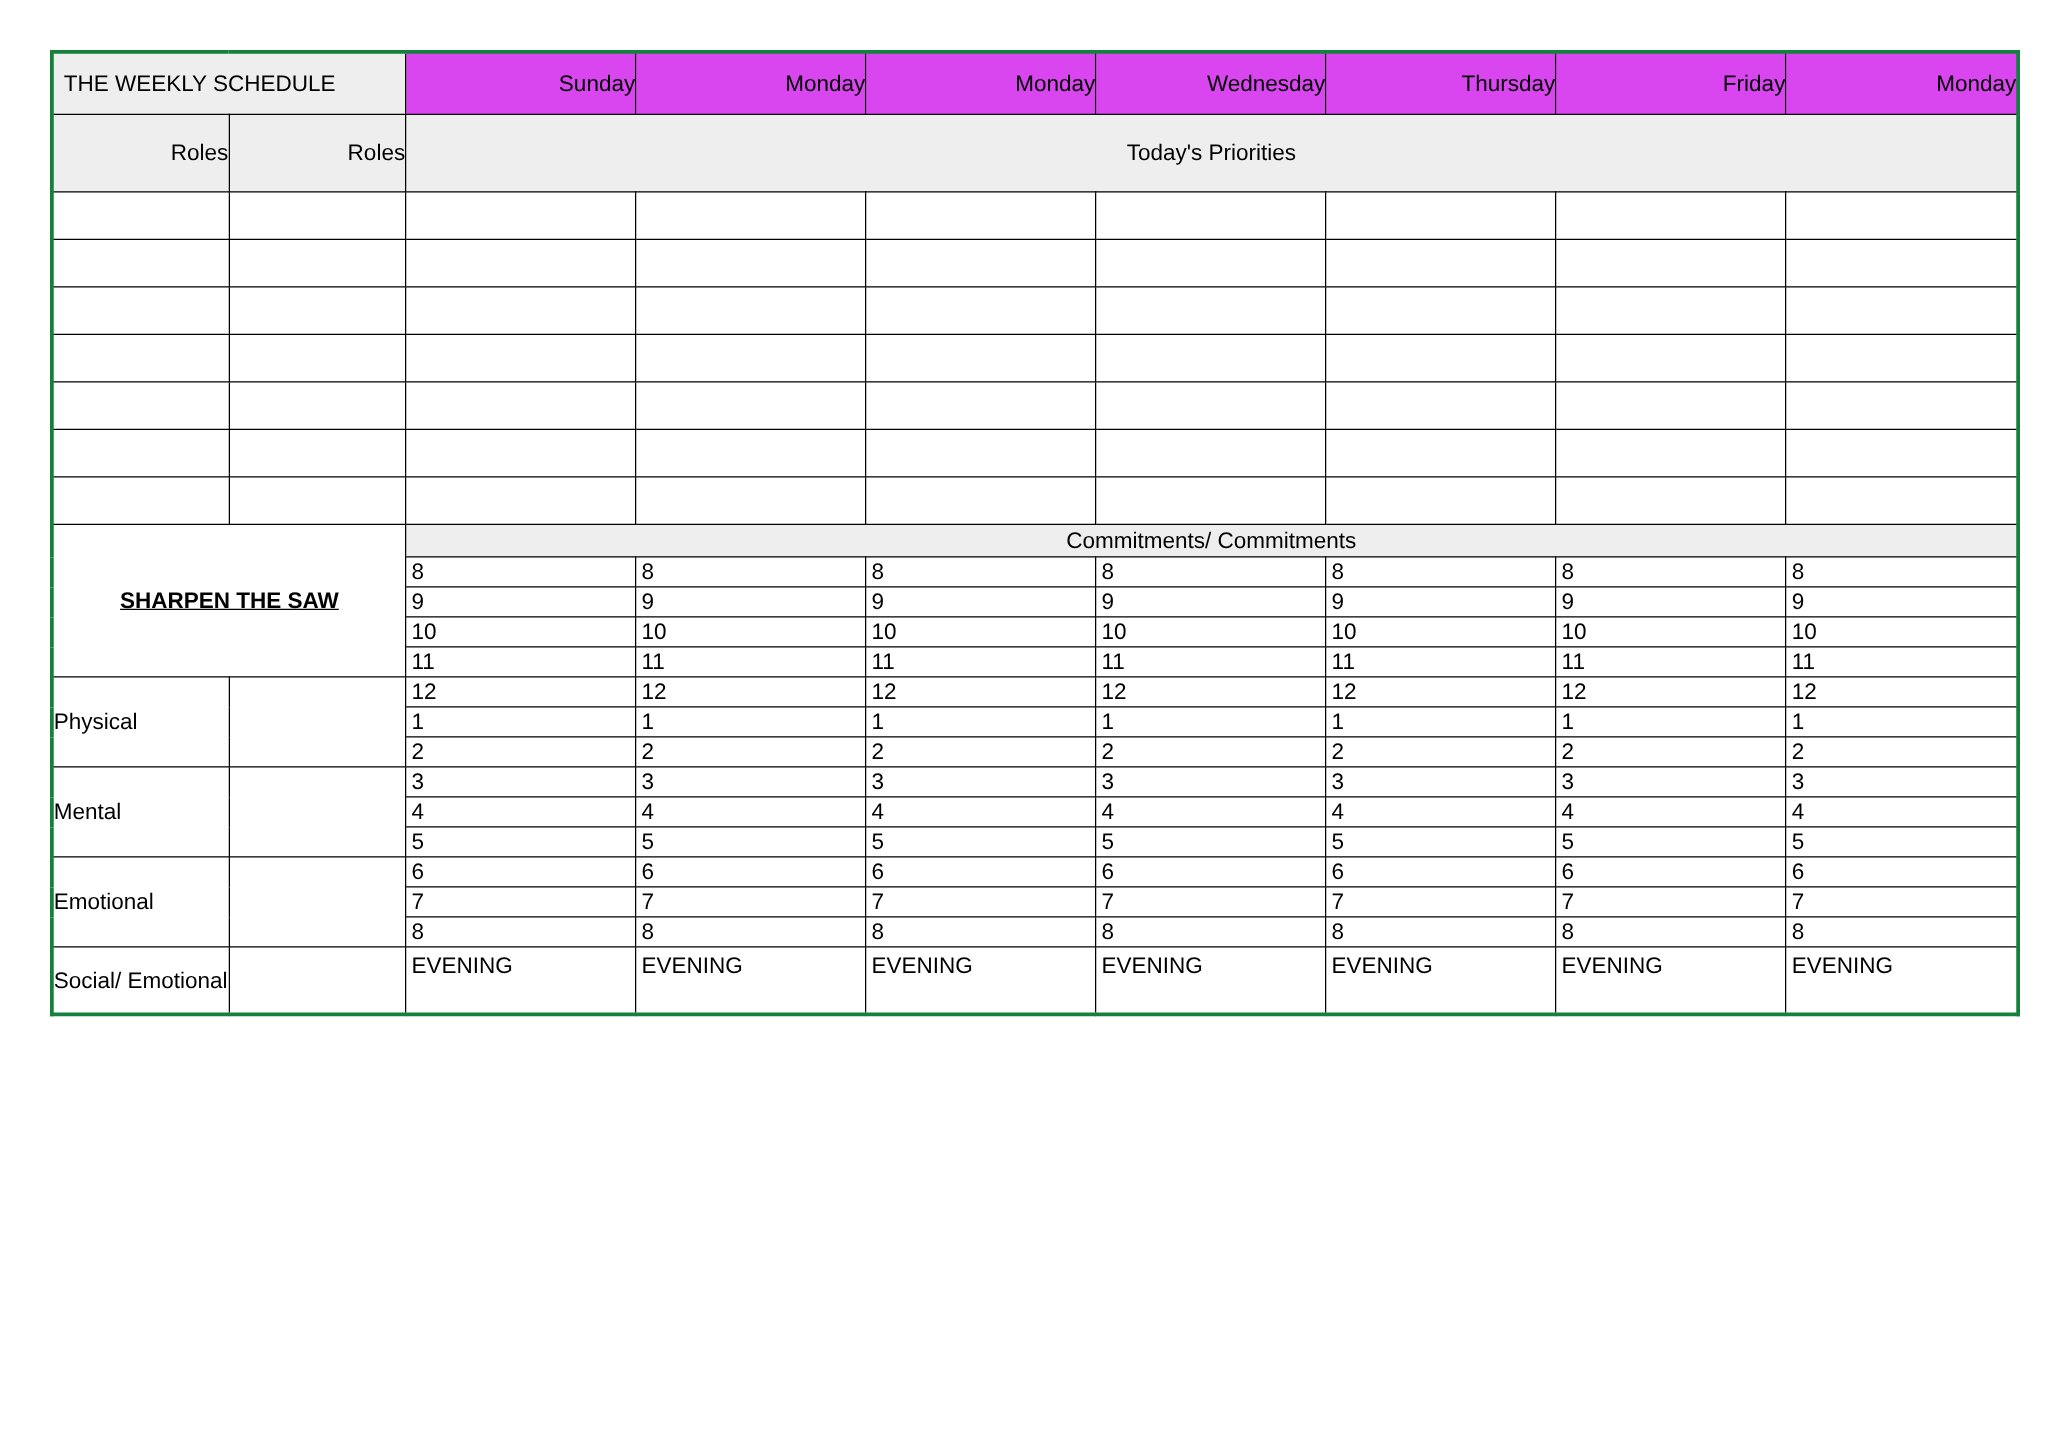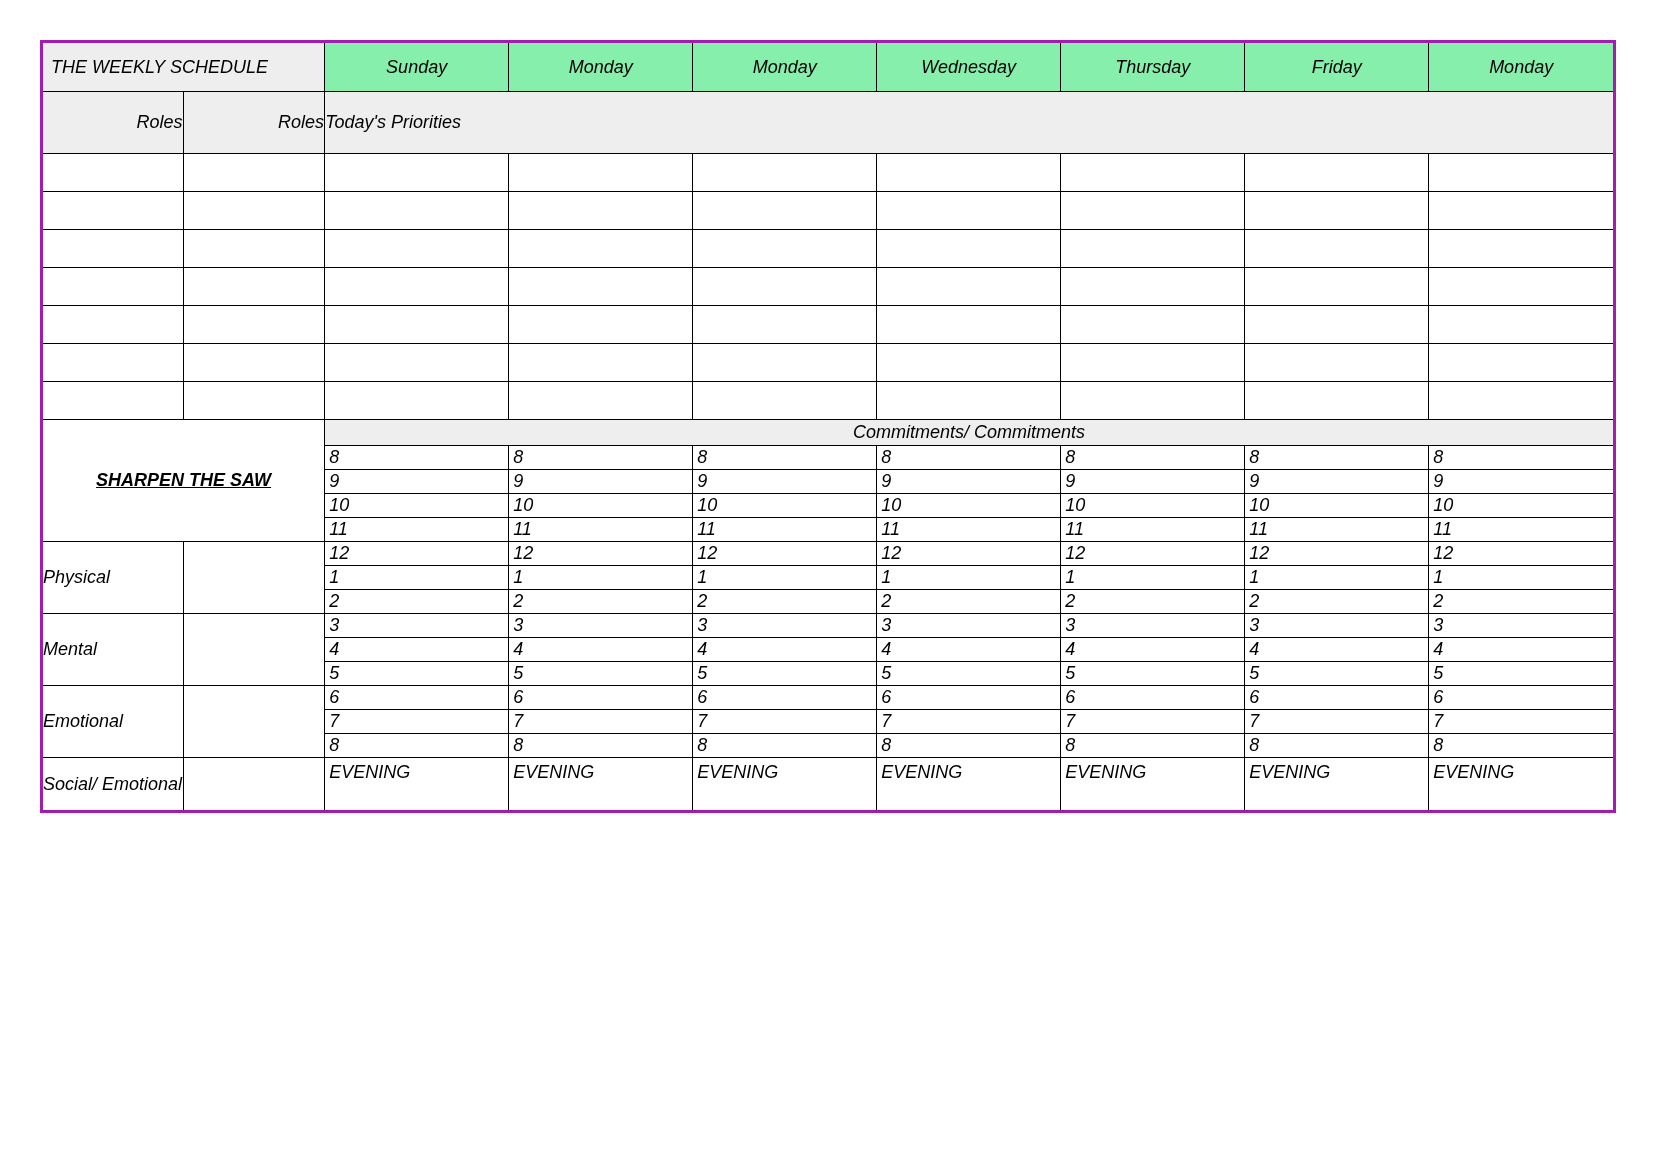--- a/index.html
+++ b/index.html
@@ -15,45 +15,44 @@
       border-collapse: collapse;
       width: 100%;
       table-layout: fixed;
     }
     td, th {
       border: 1px solid #000;
       padding: 0;
       vertical-align: middle;
     }
     .outer-border {
-      border: 3px solid #a21caf;
-      font-style: italic;
+      border: 3px solid #15803d;
     }
     .header-cell {
-      background: #86efac;
-      text-align: center;
+      background: #d946ef;
+      text-align: right;
       height: 50px;
       font-weight: normal;
     }
     .title-cell {
       background: #eee;
       text-align: left;
       padding-left: 8px;
       height: 50px;
       font-weight: normal;
     }
     .subheader {
       background: #eee;
       text-align: right;
       height: 62px;
       font-weight: normal;
     }
     .priorities-header {
       background: #eee;
-      text-align: left;
+      text-align: center;
       height: 62px;
       font-weight: normal;
     }
     .empty-row td {
       height: 38px;
     }
     .appt-header {
       background: #eee;
       text-align: center;
       height: 26px;

